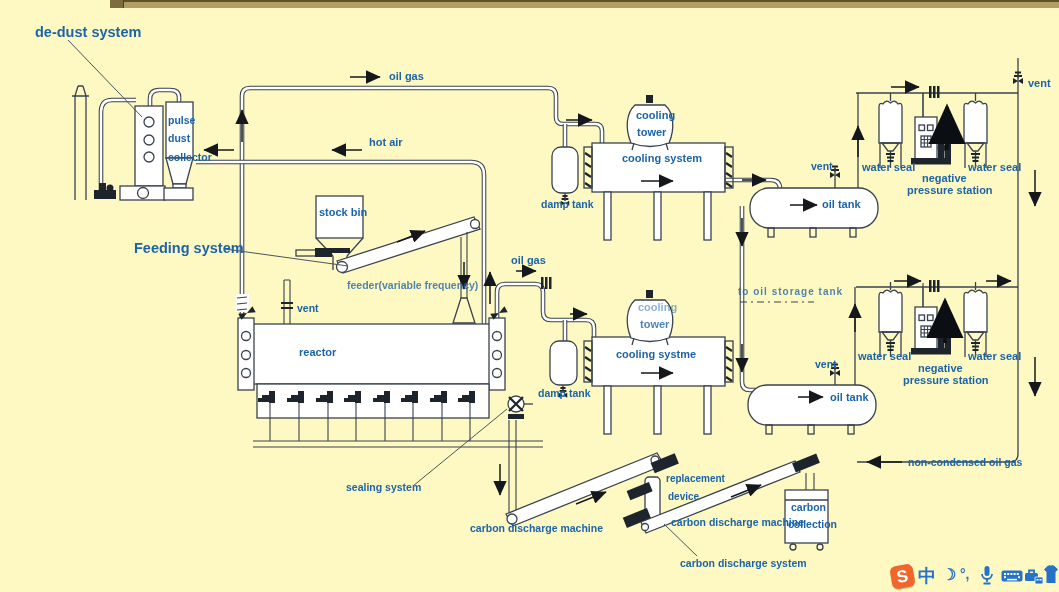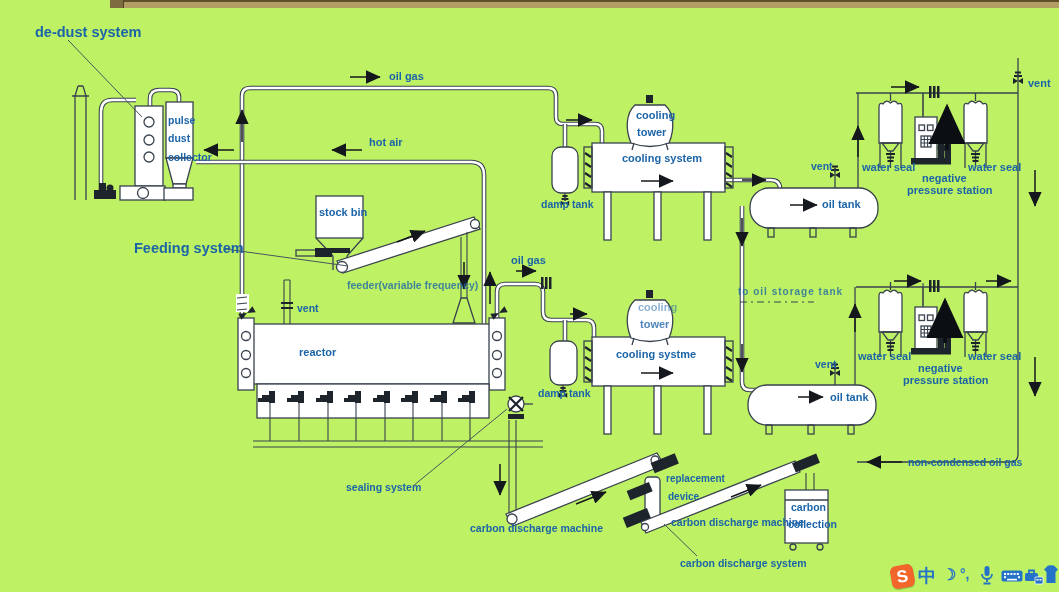--- a/index.html
+++ b/index.html
@@ -1,17 +1,17 @@
 <!DOCTYPE html>
 <html><head>
 <meta charset="utf-8">
 <style>
   html,body{margin:0;padding:0;background:#fff;width:1059px;height:592px;overflow:hidden;
     font-family:"Liberation Sans",sans-serif;}
-  #stage{position:relative;width:1059px;height:592px;background:#bef264;}
+  #stage{position:relative;width:1059px;height:592px;background:#fef9c3;}
   .topbar{position:absolute;left:110px;top:0;width:949px;height:8px;background:#b29e65;
     border-top:2px solid #5e5129;box-sizing:border-box;}
   .topbar-seg{position:absolute;left:110px;top:0;width:14px;height:8px;background:#7c6c40;
     border-right:1px solid #4d4222;box-sizing:border-box;}
   svg{position:absolute;left:0;top:0;}
   .ln{stroke:#39424e;stroke-width:1.3;fill:none;}
   .lnf{stroke:#39424e;stroke-width:1.3;fill:#fff;}
   .thin{stroke:#39424e;stroke-width:1.1;fill:none;}
   .pipe{stroke:#39424e;stroke-width:4.6;fill:none;}
   .pipei{stroke:#ffffff;stroke-width:2.5;fill:none;}

